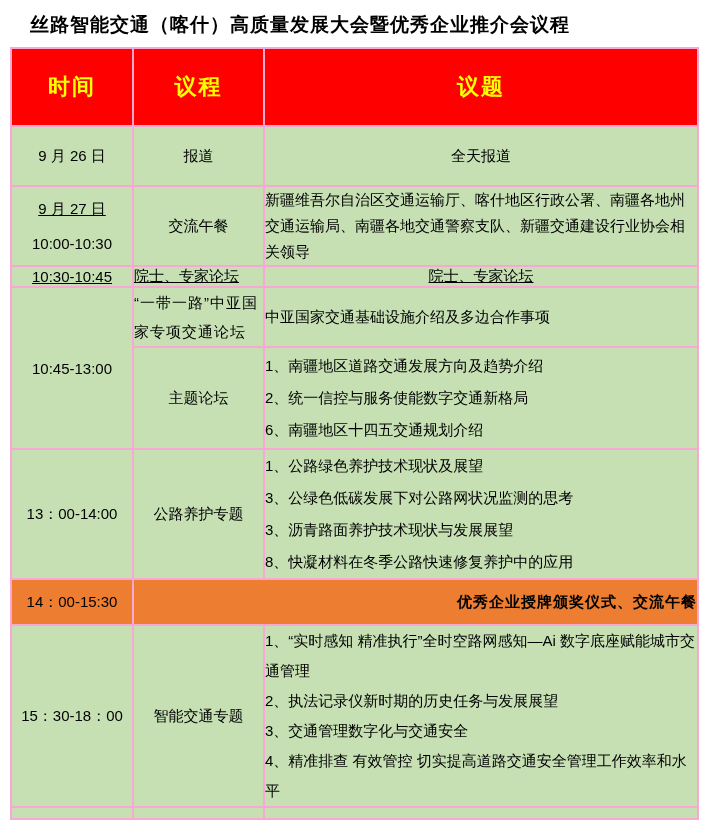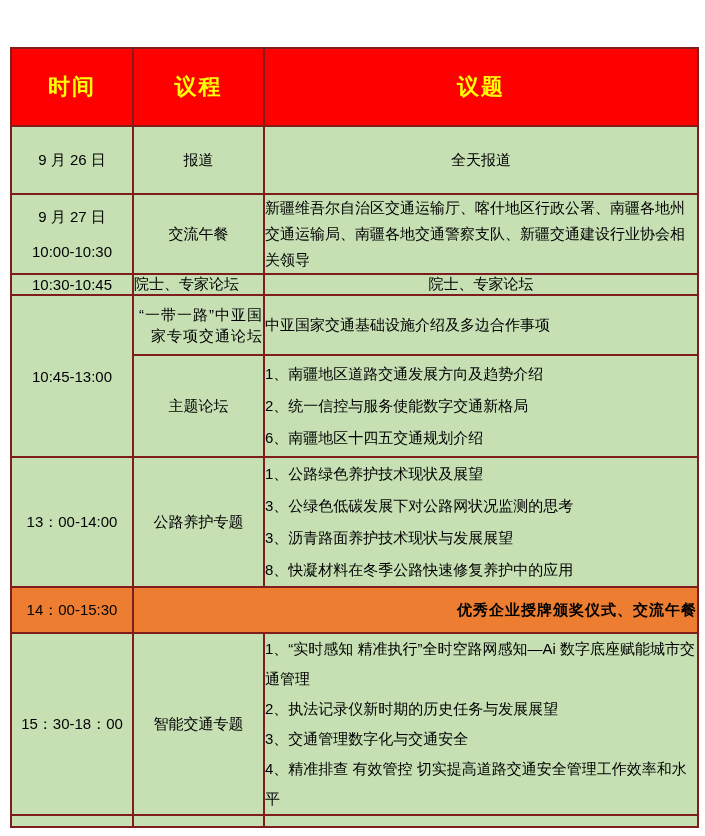--- a/index.html
+++ b/index.html
@@ -22,21 +22,21 @@
   }
 
   table.agenda {
     position: absolute;
     left: 10px; top: 47px;
     width: 687px;
     border-collapse: collapse;
     table-layout: fixed;
   }
   table.agenda td, table.agenda th {
-    border: 2px solid #7f1d1d;
+    border: 2px solid #f9a8d4;
     background: #c6e0b4;
     font-size: 15px;
     font-weight: normal;
     padding: 0;
     vertical-align: middle;
     overflow: hidden;
   }
   col.c-time   { width: 122px; }
   col.c-agenda { width: 131px; }
   col.c-topic  { width: 434px; }
@@ -50,62 +50,63 @@
     letter-spacing: 2px;
   }
   tr.header-row { height: 78px; }
   .time-cell { text-align: center; }
   .agenda-cell { text-align: center; }
   .topic-center { text-align: center; }
 
   .topic-left { text-align: left; padding-left: 6px; padding-right: 4px; }
   .lead-topic { line-height: 26px; }
 
-  .two-line-time .date-line { margin-bottom: 16px; }
+  .two-line-time .date-line { margin-bottom: 16px; text-decoration: underline; }
 
   .forum-agenda {
-    text-align: right;
+    text-align: left;
     vertical-align: top;
     padding: 3px 2px 0 4px;
-    line-height: 21px;
+    line-height: 29px;
     letter-spacing: 1px;
   }
   .forum-topic {
     vertical-align: top;
     padding-top: 8px;
   }
 
   .topic-list { padding: 2px 4px 2px 8px; }
   .topic-list .item { line-height: 32px; text-align: left; }
   .topic-list-30 .item { line-height: 30px; }
 
   tr.orange-row td {
     background: #ed7d31;
   }
   tr.orange-row .event-cell {
     text-align: right;
     font-weight: bold;
     letter-spacing: 1px;
   }
 
-  tr.r1 { height: 68px; }
+  tr.r1 { height: 60px; }
   tr.r2 { height: 79px; }
-  tr.r3 { height: 20px; }
+  tr.r3 { height: 20px; text-decoration: underline; }
   tr.r4a { height: 60px; }
   tr.r4b { height: 102px; }
   tr.r5 { height: 128px; }
   tr.r6 { height: 46px; padding-left: 13px; }
   tr.r7 { height: 180px; }
   tr.r8 { height: 12px; }
 </style>
 </head>
 <body>
 
 <div class="page">
 
+  <div class="doc-title">丝路智能交通（喀什）高质量发展大会暨优秀企业推介会议程</div>
 
   <table class="agenda">
     <colgroup>
       <col class="c-time">
         <col class="c-agenda">
         <col class="c-topic">
     </colgroup>
 
     <tbody>
         <tr class="header-row">

